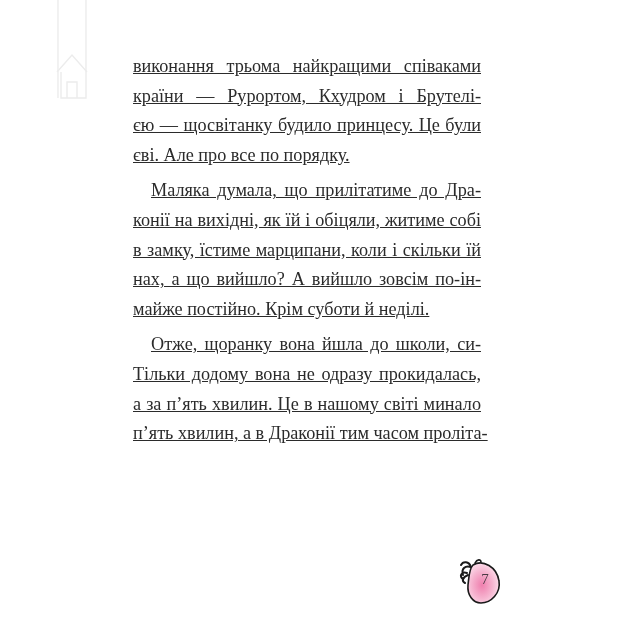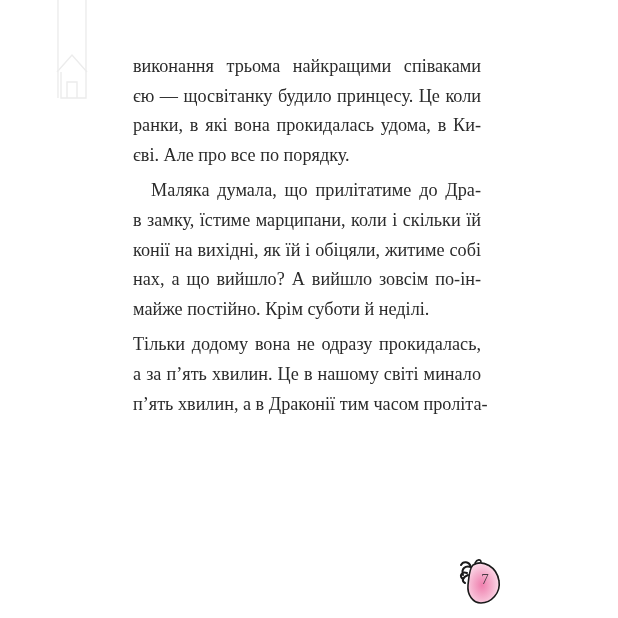--- a/index.html
+++ b/index.html
@@ -30,20 +30,21 @@
       color: #2b2b2b;
       font-size: 18.2px;
       line-height: 29.6px;
     }
     .line {
       display: block;
       white-space: nowrap;
       text-align: justify;
       text-align-last: justify;
       height: 29.6px;
+      text-decoration: underline;
     }
     .line.last {
       text-align-last: left;
     }
     .line.indent {
       padding-left: 18px;
     }
     .para-gap {
       height: 6px;
     }
@@ -74,34 +75,35 @@
     <line x1="32" y1="0" x2="32" y2="72"></line>
     <polyline points="3,72 18,55 33,72"></polyline>
     <polyline points="7,72 7,98 32,98 32,72"></polyline>
     <polyline points="13,98 13,82 23,82 23,98"></polyline>
   </g>
 </svg>
 
 <div class="page-text">
   <div>
     <span class="line">виконання трьома найкращими співаками</span>
-    <span class="line">єю — щосвітанку будило принцесу. Це коли</span>
-    <span class="line">ранки, в які вона прокидалась удома, в Ки-</span>
+    <span class="line">країни — Рурортом, Кхудром і Брутелі-</span>
+    <span class="line">єю — щосвітанку будило принцесу. Це були</span>
     <span class="line last">єві. Але про все по порядку.</span>
   </div>
   <div class="para-gap"></div>
   <div>
     <span class="line indent">Маляка думала, що прилітатиме до Дра-</span>
+    <span class="line">конії на вихідні, як їй і обіцяли, житиме собі</span>
     <span class="line">в замку, їстиме марципани, коли і скільки їй</span>
-    <span class="line">конії на вихідні, як їй і обіцяли, житиме собі</span>
     <span class="line">нах, а що вийшло? А вийшло зовсім по-ін-</span>
     <span class="line last">майже постійно. Крім суботи й неділі.</span>
   </div>
   <div class="para-gap"></div>
   <div>
+    <span class="line indent">Отже, щоранку вона йшла до школи, си-</span>
     <span class="line">Тільки додому вона не одразу прокидалась,</span>
     <span class="line">а за п’ять хвилин. Це в нашому світі минало</span>
     <span class="line">п’ять хвилин, а в Драконії тим часом проліта-</span>
   </div>
 </div>
 
 <div class="page-number">
   <svg width="48" height="48" viewBox="0 0 48 48">
     <defs>
       <radialGradient id="berry" cx="45%" cy="55%" r="60%">

